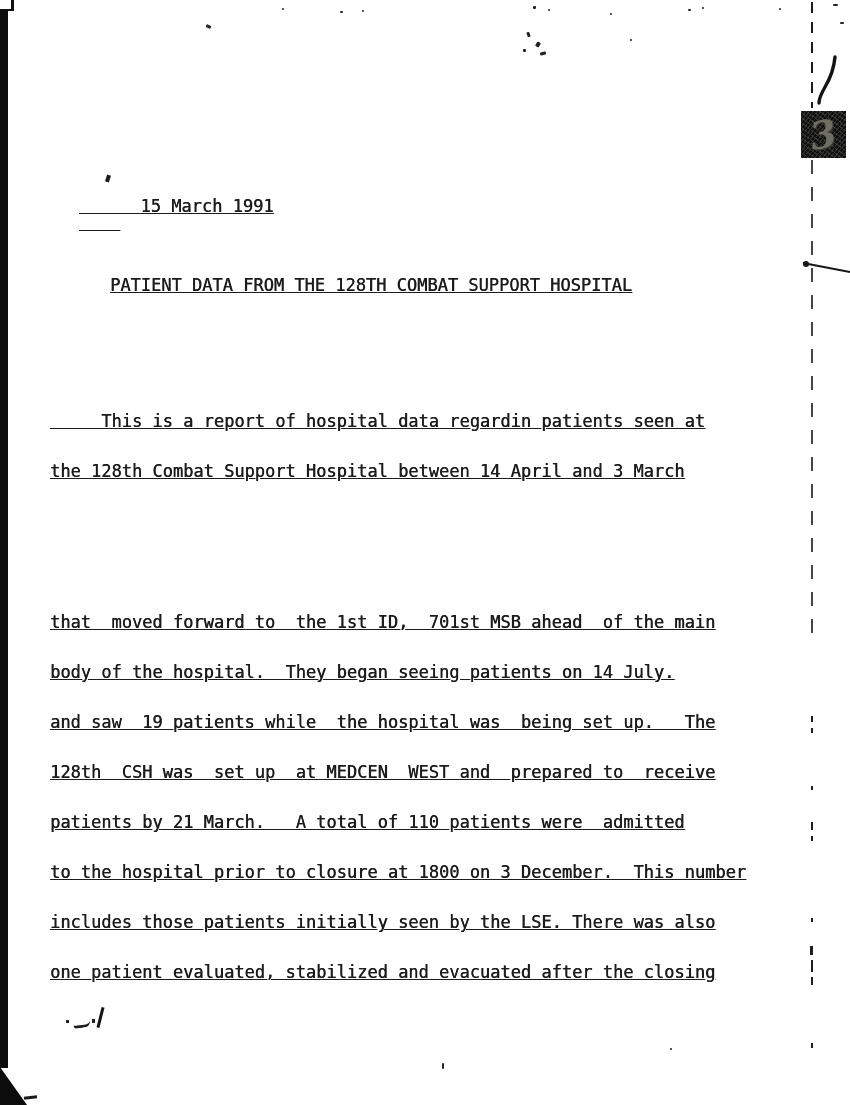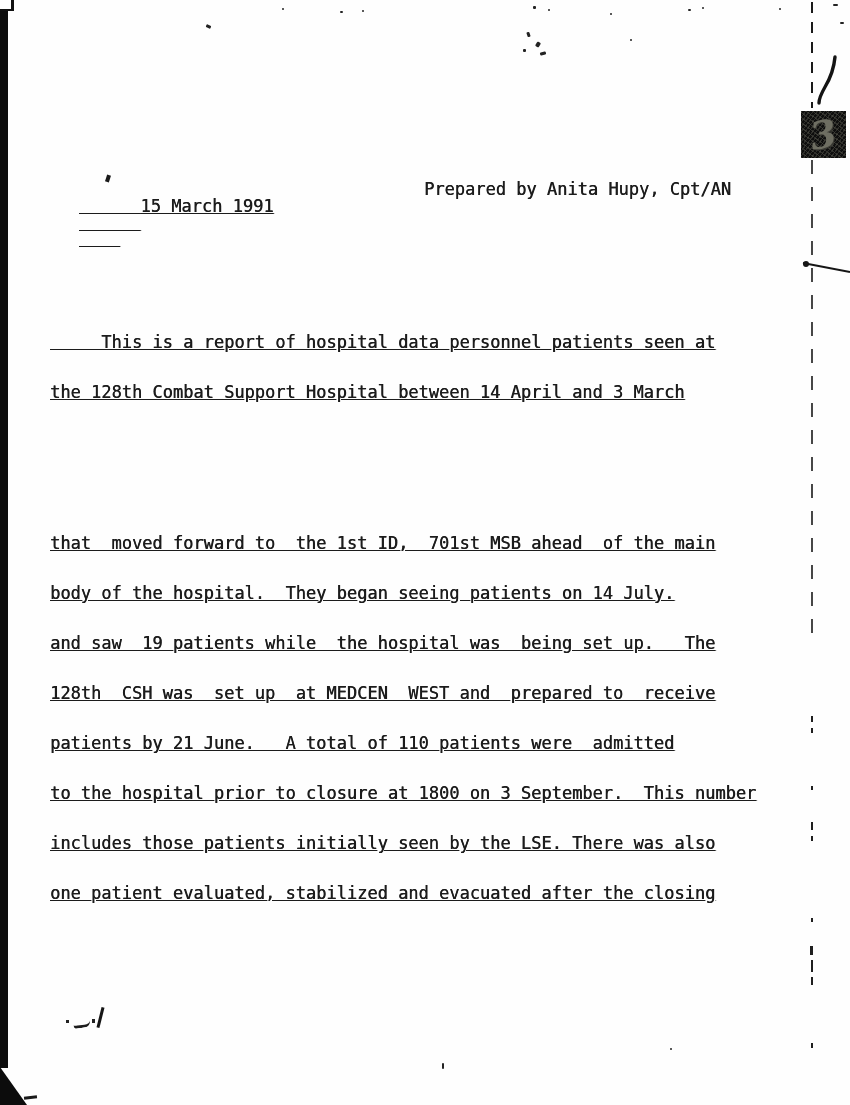--- a/index.html
+++ b/index.html
@@ -139,36 +139,36 @@
 
   <div class="smudge-dot1"></div>
   <div class="smudge-squiggle"></div>
   <div class="smudge-dot2"></div>
   <div class="overstrike"></div>
 
   <div class="text-col">
 
     <div class="ln header-line">
       <span>15 March 1991</span>
-      <span class="prepared">Prepared by Anita Hupy, Cpt/AN</span>
     </div>
 
+    <div class="ln doc-title">PATIENT DATA FROM THE 128TH COMBAT SUPPORT HOSPITAL</div>
 
     <div class="para1">
-      <div class="ln">     This is a report of hospital data personnel patients seen at</div>
+      <div class="ln">     This is a report of hospital data regardin patients seen at</div>
       <div class="ln">the 128th Combat Support Hospital between 14 April and 3 March</div>
     </div>
 
     <div class="para2">
       <div class="ln">that  moved forward to  the 1st ID,  701st MSB ahead  of the main</div>
       <div class="ln">body of the hospital.  They began seeing patients on 14 July.</div>
       <div class="ln">and saw  19 patients while  the hospital was  being set up.   The</div>
       <div class="ln">128th  CSH was  set up  at MEDCEN  WEST and  prepared to  receive</div>
-      <div class="ln">patients by 21 June.   A total of 110 patients were  admitted</div>
-      <div class="ln">to the hospital prior to closure at 1800 on 3 September.  This number</div>
+      <div class="ln">patients by 21 March.   A total of 110 patients were  admitted</div>
+      <div class="ln">to the hospital prior to closure at 1800 on 3 December.  This number</div>
       <div class="ln">includes those patients initially seen by the LSE. There was also</div>
       <div class="ln">one patient evaluated, stabilized and evacuated after the closing</div>
       
       
       
       
       
       
     </div>
 

